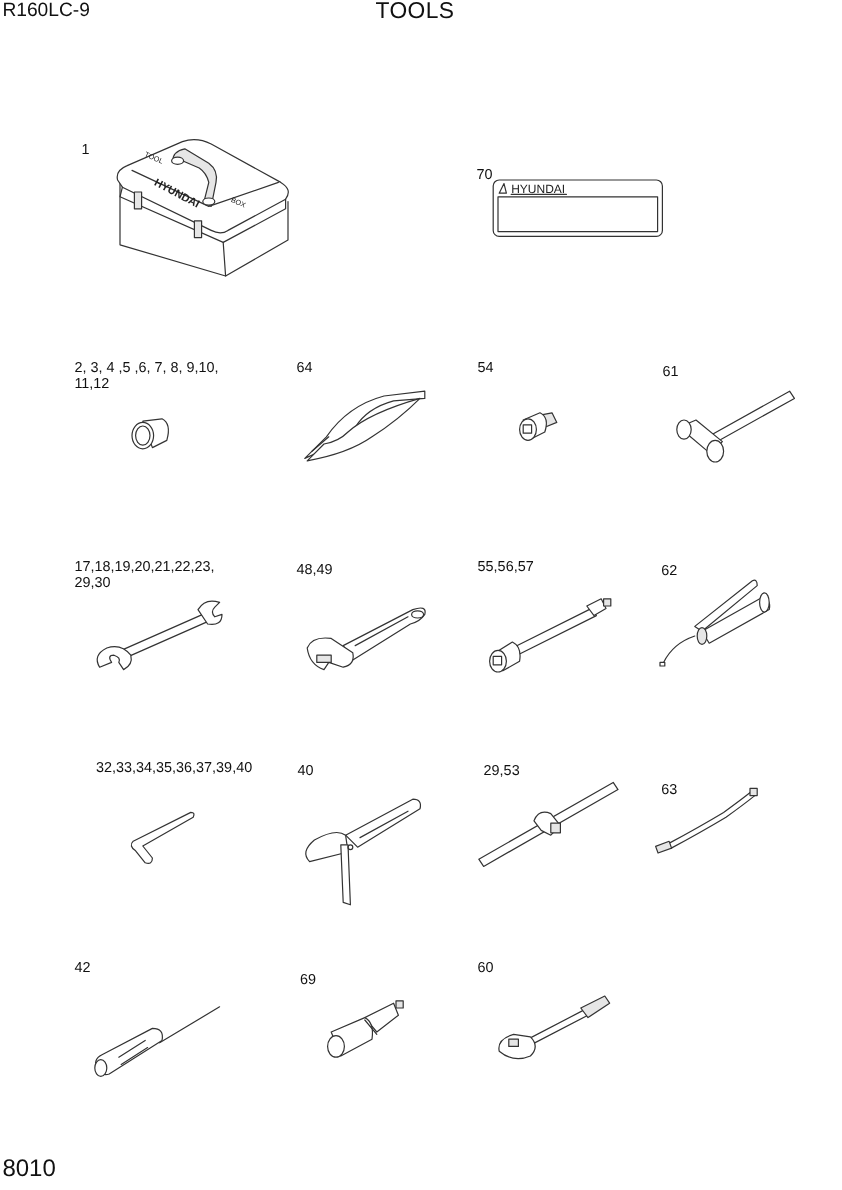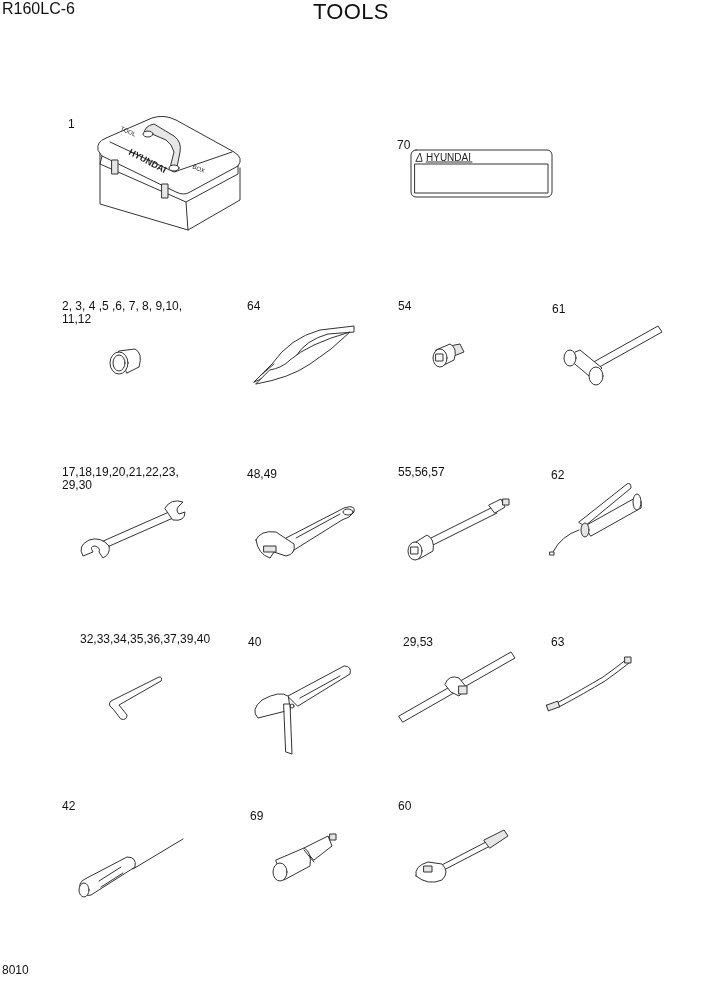--- a/index.html
+++ b/index.html
@@ -1,32 +1,32 @@
 <!DOCTYPE html>
 <html><head>
 <meta charset="utf-8">
 <style>
   html, body { margin:0; padding:0; background:#ffffff; }
   body { width:702px; height:992px; position:relative; overflow:hidden;
          font-family:"Liberation Sans", sans-serif; color:#111; }
   .abs { position:absolute; }
   .hdr-model { left:2px; top:0px; font-size:16px; }
-  .hdr-title { left:313px; top:-1px; font-size:22px; letter-spacing:0.3px; }
-  .pageno { left:2px; top:963px; font-size:12px; }
+  .hdr-title { left:313px; top:-1px; font-size:19px; letter-spacing:0.3px; }
+  .pageno { left:2px; top:963px; font-size:20px; }
   .lbl { position:absolute; font-size:12px; line-height:13px; white-space:pre; }
   svg.tool { position:absolute; overflow:visible; }
   svg.tool * { fill:none; stroke:#333; stroke-width:1; stroke-linejoin:round; stroke-linecap:round; }
   svg.tool .f { fill:#fff; }
   svg.tool .g { fill:#e6e6e6; }
   svg.tool .t { fill:#222; stroke:none; font-family:"Liberation Sans", sans-serif; }
 </style>
 </head>
 <body>
 
-<div class="abs hdr-model">R160LC-6</div>
+<div class="abs hdr-model">R160LC-9</div>
 <div class="abs hdr-title">TOOLS</div>
 
 <div class="lbl" style="left:68px;top:118px">1</div>
 <svg class="tool" style="left:92px;top:112px" width="160" height="122">
   <path class="f" d="M8 40 L8 92 L96 118 L148 88 L148 56"></path>
   <path class="f" d="M6 38 Q4 30 14 26 L60 6 Q72 2 84 8 L142 40 Q152 46 146 54 L98 80 Q92 84 84 80 L10 44 Z"></path>
   <path d="M10 44 L8 52 L94 90 L146 62 L146 54"></path>
   <path d="M94 90 L96 118"></path>
   <path d="M18 30 L82 60 L140 40"></path>
   <path class="g" d="M52 22 Q52 14 62 12 L82 24 Q90 30 88 40 L84 60 L78 56 L82 40 Q80 32 74 28 L60 22 Z"></path>
@@ -130,21 +130,21 @@
   <circle cx="44" cy="46" r="2"></circle>
 </svg>
 
 <div class="lbl" style="left:403px;top:636px">29,53</div>
 <svg class="tool" style="left:393px;top:648px" width="130" height="76">
   <path class="f" d="M6 68 L118 4 L122 10 L10 74 Z"></path>
   <path class="f" d="M52 36 Q56 26 66 30 L74 40 L66 48 L58 44 Z"></path>
   <rect class="g" x="66" y="38" width="8" height="8"></rect>
 </svg>
 
-<div class="lbl" style="left:551px;top:636px">63</div>
+<div class="lbl" style="left:551px;top:652px">63</div>
 <svg class="tool" style="left:543px;top:655px" width="95" height="60">
   <path d="M14 48 Q40 34 60 22 Q74 12 84 4"></path>
   <path d="M16 52 Q42 38 62 26 Q76 16 86 8"></path>
   <rect class="g" x="4" y="48" width="12" height="6" transform="rotate(-20 10 51)"></rect>
   <rect class="g" x="82" y="2" width="6" height="6"></rect>
 </svg>
 
 <div class="lbl" style="left:62px;top:800px">42</div>
 <svg class="tool" style="left:75px;top:835px" width="115" height="65">
   <path d="M58 34 L108 4"></path>

